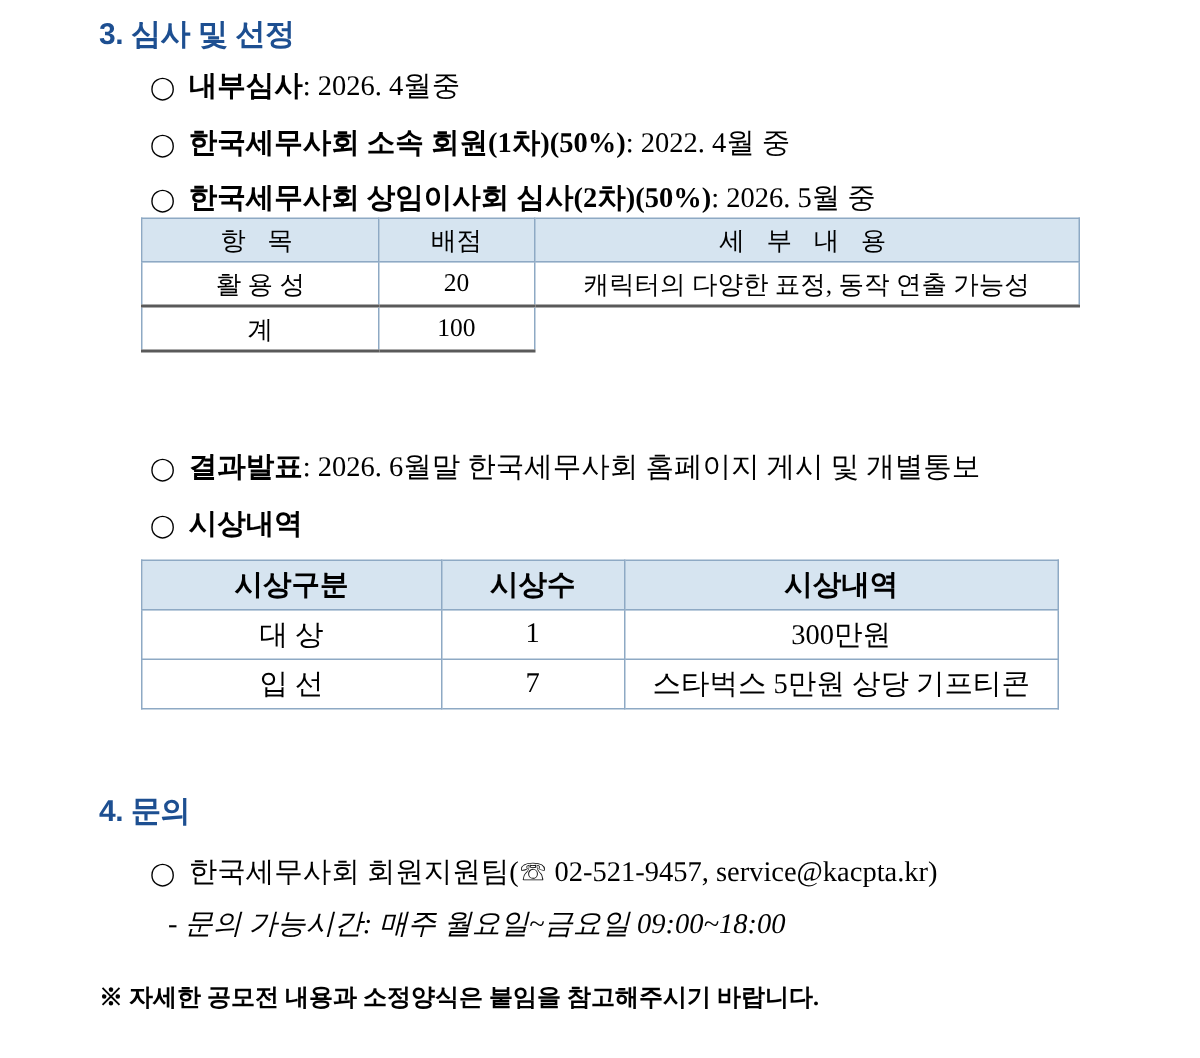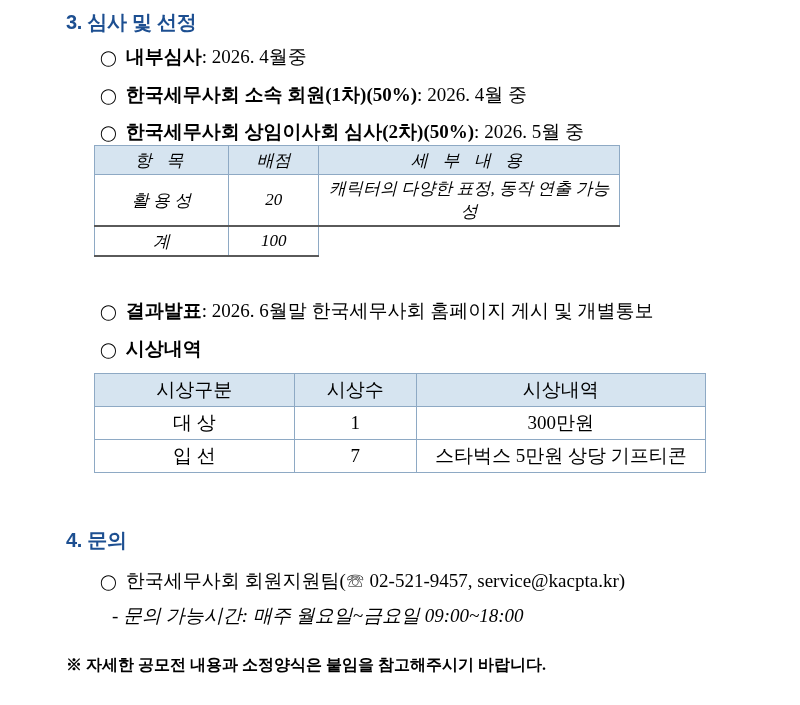--- a/index.html
+++ b/index.html
@@ -71,22 +71,21 @@
     font-weight: normal;
     padding: 2px 4px;
   }
   .tbl-head td {
     background: #d6e4f0;
     font-weight: normal;
   }
   #criteria-table {
     left: 94px;
     top: 145px;
-    width: 526px;
-    font-style: italic;
+    width: 626px;
   }
   #criteria-table td { height: 24px; }
   #criteria-table .total-row td {
     border-top: 2px solid #5a5a5a;
   }
   #criteria-table .total-row td.blank {
     border-left: none;
     border-right: none;
     border-bottom: none;
   }
@@ -100,21 +99,21 @@
   #award-table {
     left: 94px;
     top: 373px;
     width: 612px;
     font-size: 19px;
   }
   #award-table td { height: 28px; }
   #award-table .col-a { width: 200px; }
   #award-table .col-b { width: 118px; }
   #award-table .col-c { width: 294px; }
-  #award-table .tbl-head td { font-weight: normal; }
+  #award-table .tbl-head td { font-weight: bold; }
 
   .spaced { letter-spacing: 0.30em; }
 
   .notice {
     position: absolute;
     left: 66px;
     top: 655px;
     font-size: 16px;
     font-weight: bold;
     white-space: nowrap;
@@ -127,21 +126,21 @@
 
   <div id="sec3-head" class="section-head">3. 심사 및 선정</div>
 
   <div class="bullet-line" style="left:100px; top:44px;">
     <span class="bullet-mark">◯</span>
     <span class="bullet-text"><strong>내부심사</strong><span>: 2026. 4월중</span></span>
   </div>
 
   <div class="bullet-line" style="left:100px; top:82px;">
     <span class="bullet-mark">◯</span>
-    <span class="bullet-text"><strong>한국세무사회 소속 회원(1차)(50%)</strong><span>: 2026. 4월 중</span></span>
+    <span class="bullet-text"><strong>한국세무사회 소속 회원(1차)(50%)</strong><span>: 2022. 4월 중</span></span>
   </div>
 
   <div class="bullet-line" style="left:100px; top:119px;">
     <span class="bullet-mark">◯</span>
     <span class="bullet-text"><strong>한국세무사회 상임이사회 심사(2차)(50%)</strong><span>: 2026. 5월 중</span></span>
   </div>
 
   <table id="criteria-table">
     <thead>
       <tr class="tbl-head">

